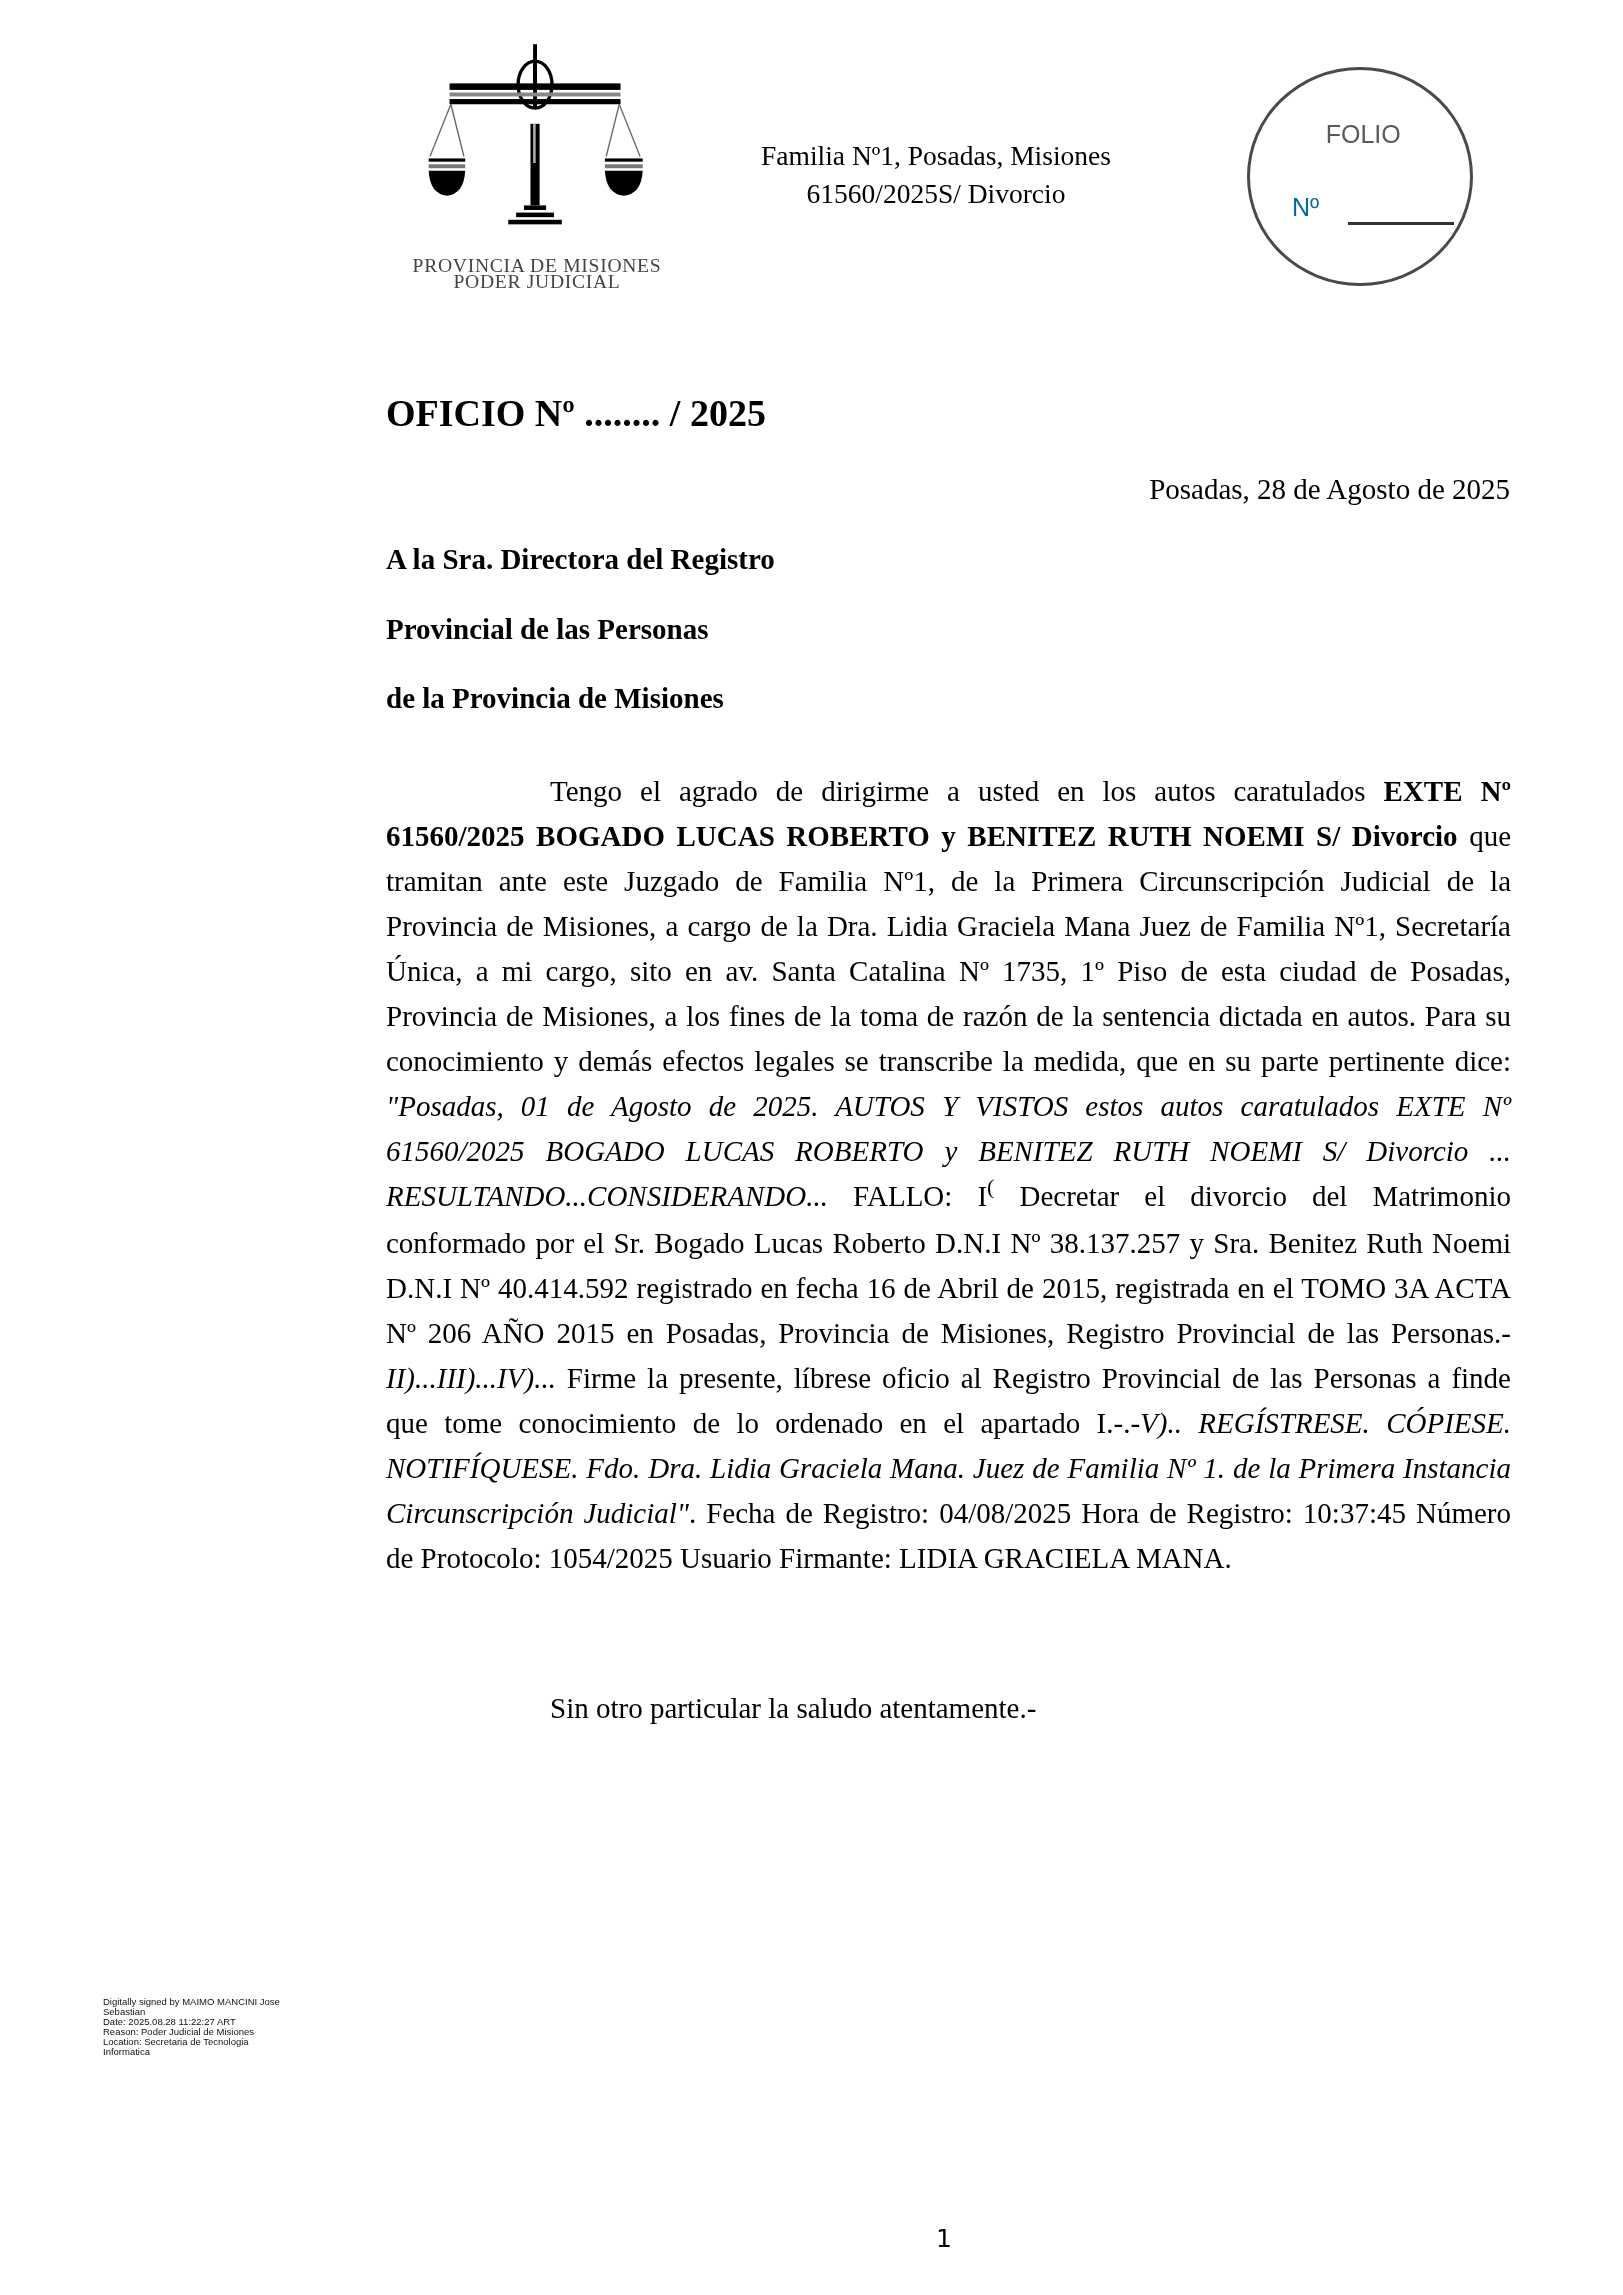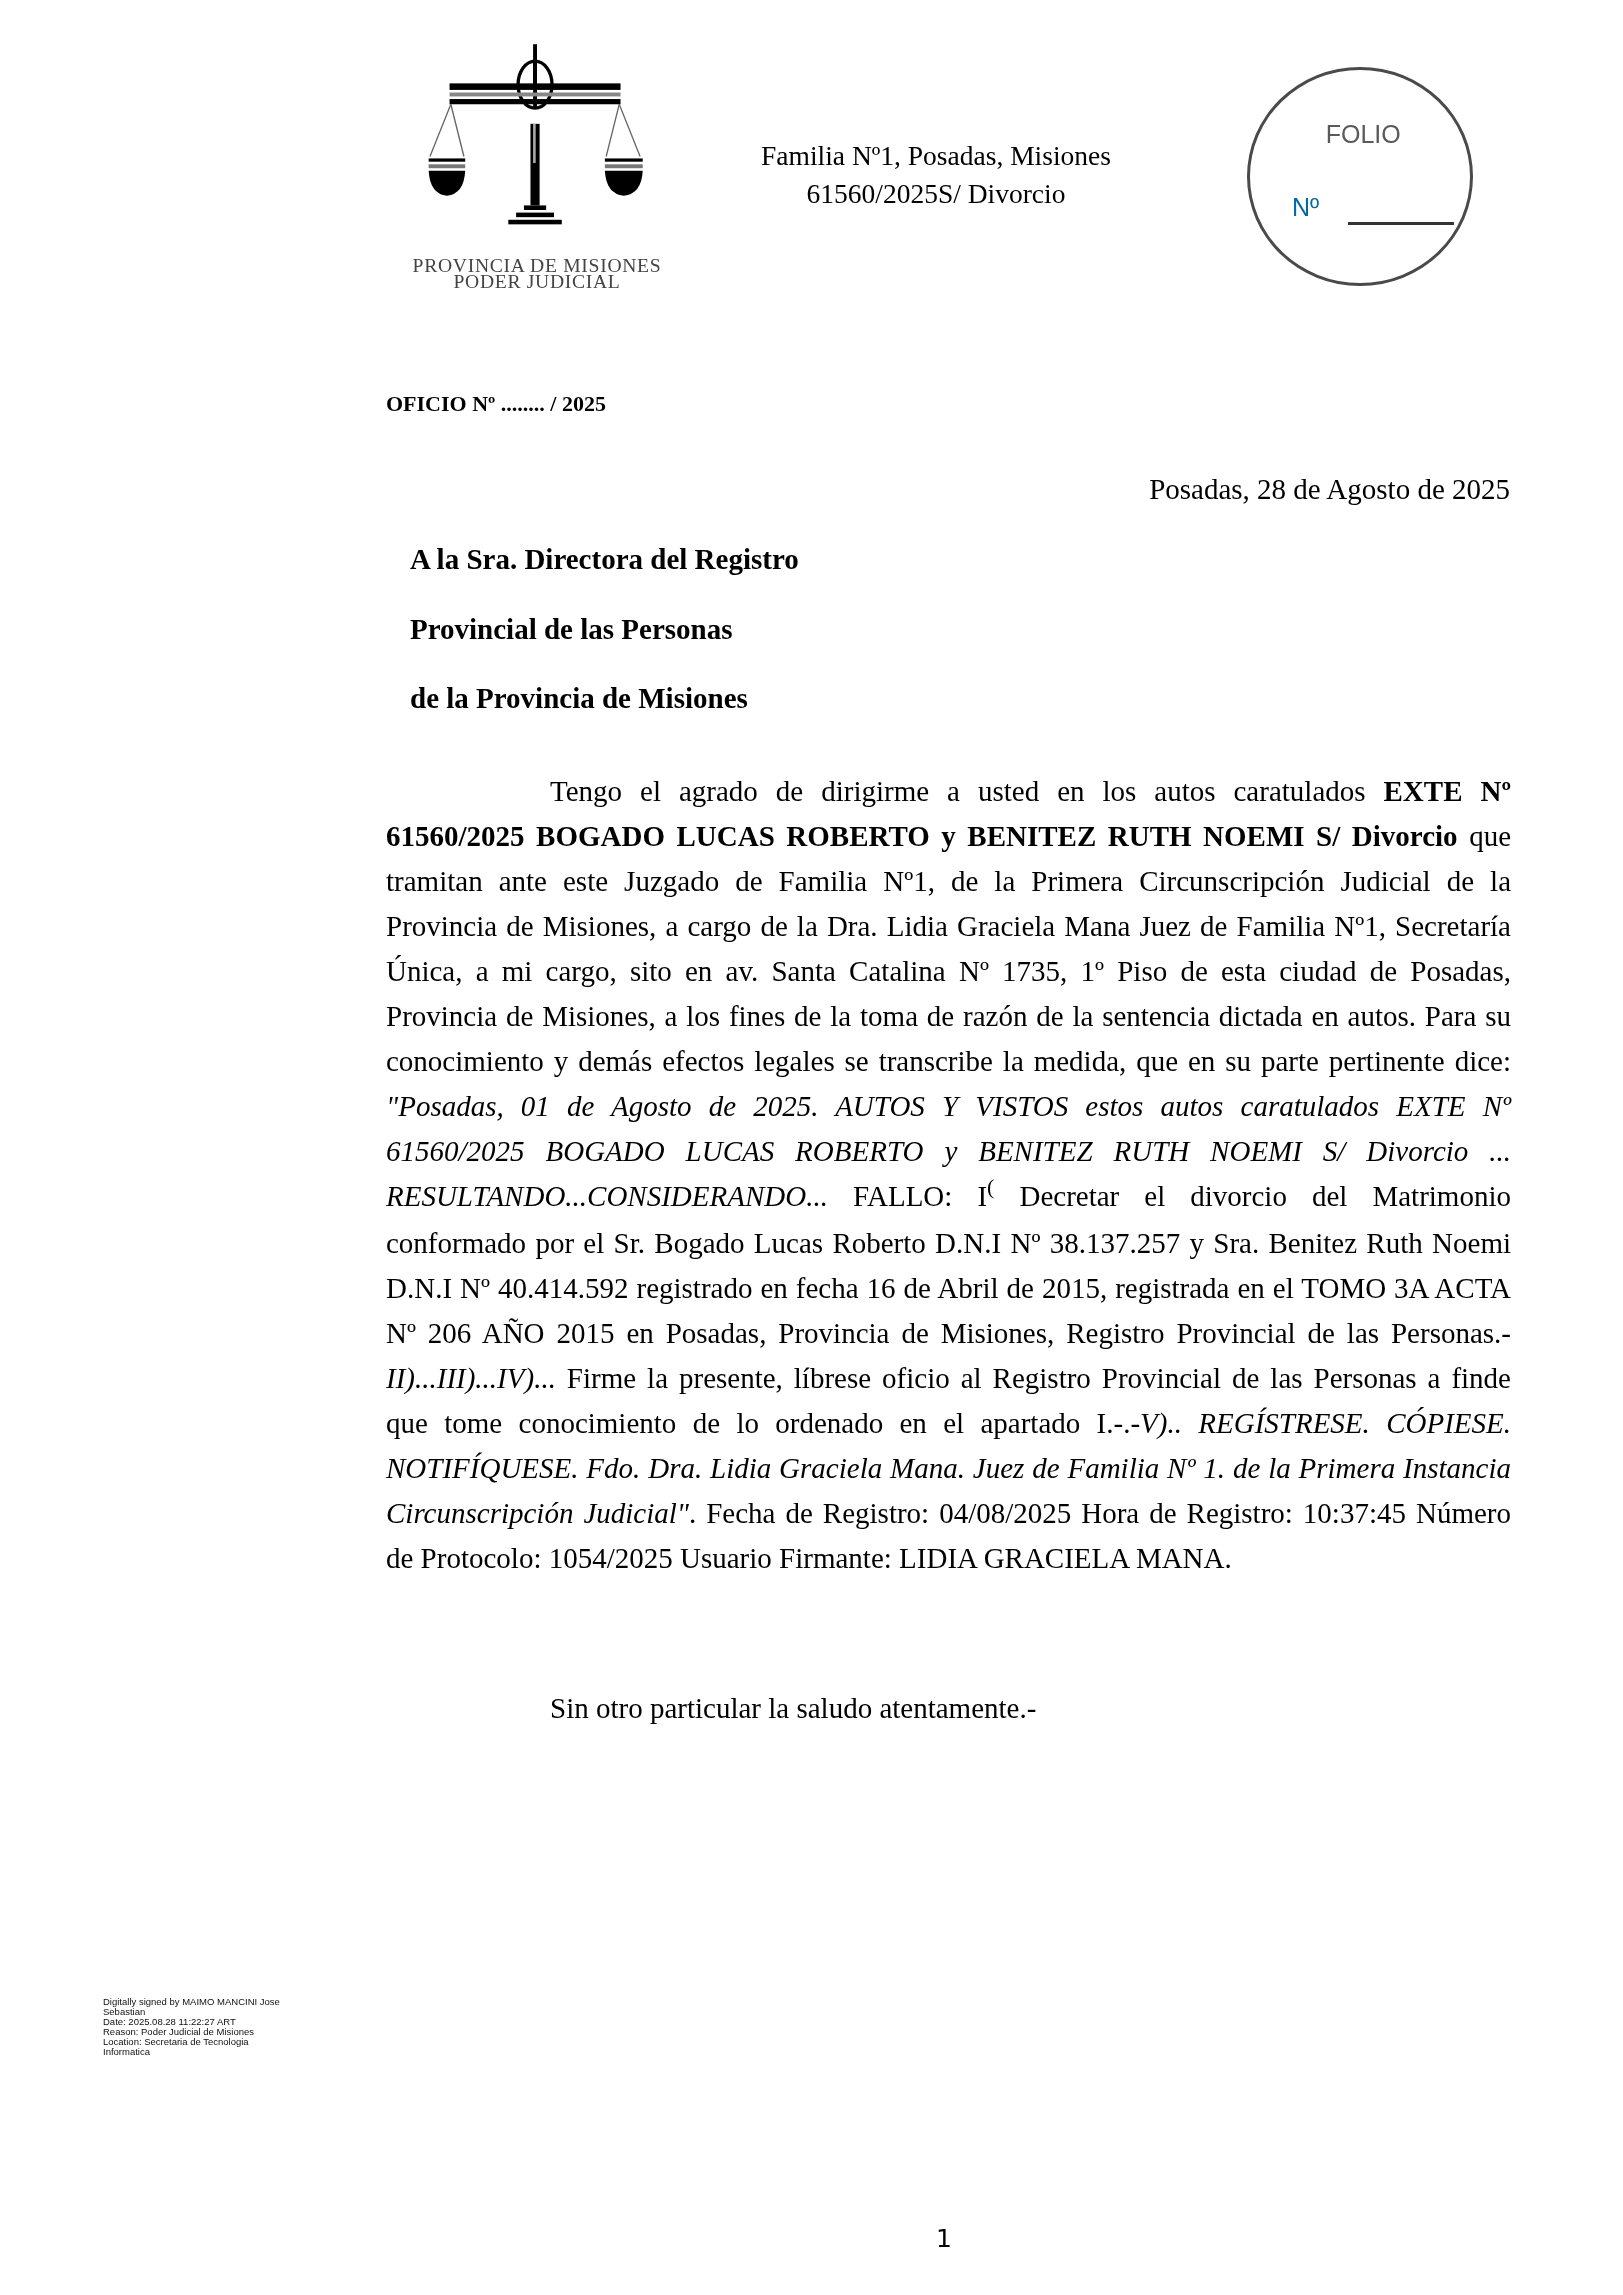--- a/index.html
+++ b/index.html
@@ -17,23 +17,23 @@
       font-size: 27.5px; line-height: 38px; }
 
     .folio { position: absolute; left: 1247px; top: 67px; width: 226px; height: 219px;
       border: 3.3px solid #4a4a4a; border-radius: 50%; box-sizing: border-box; }
     .folio .folio-label { position: absolute; left: 0; top: 50px; width: 100%; text-align: center;
       font-size: 25px; color: #5a5a5a; font-family: "Liberation Sans", sans-serif; padding-left: 6.5px; box-sizing: border-box; }
     .folio .folio-num { position: absolute; left: 42px; top: 123px; font-size: 25px; color: #0369a1;
       font-family: "Liberation Sans", sans-serif; }
     .folio .folio-line { position: absolute; left: 98px; top: 152px; width: 106px; height: 2.6px; background: #333; }
 
-    .oficio { position: absolute; left: 386px; top: 391px; font-size: 22px; font-weight: bold; }
+    .oficio { position: absolute; left: 386px; top: 391px; font-size: 38px; font-weight: bold; }
     .date-line { position: absolute; right: 113px; top: 473px; font-size: 29px; }
-    .addressee { position: absolute; left: 386px; font-size: 29px; font-weight: bold; margin-left: 24px; }
+    .addressee { position: absolute; left: 386px; font-size: 29px; font-weight: bold; }
     .a1 { top: 543px; } .a2 { top: 613px; } .a3 { top: 682px; }
 
     .body-text { position: absolute; left: 386px; top: 769px; width: 1125px;
       font-size: 29px; line-height: 45px; text-align: justify; text-indent: 164px; }
     .body-text b { font-weight: bold; }
     .body-text i { font-style: italic; }
     .sup-paren { position: relative; top: -11.8px; font-size: 22px; }
 
     .closing { position: absolute; left: 550px; top: 1692px; font-size: 29px; }
 

